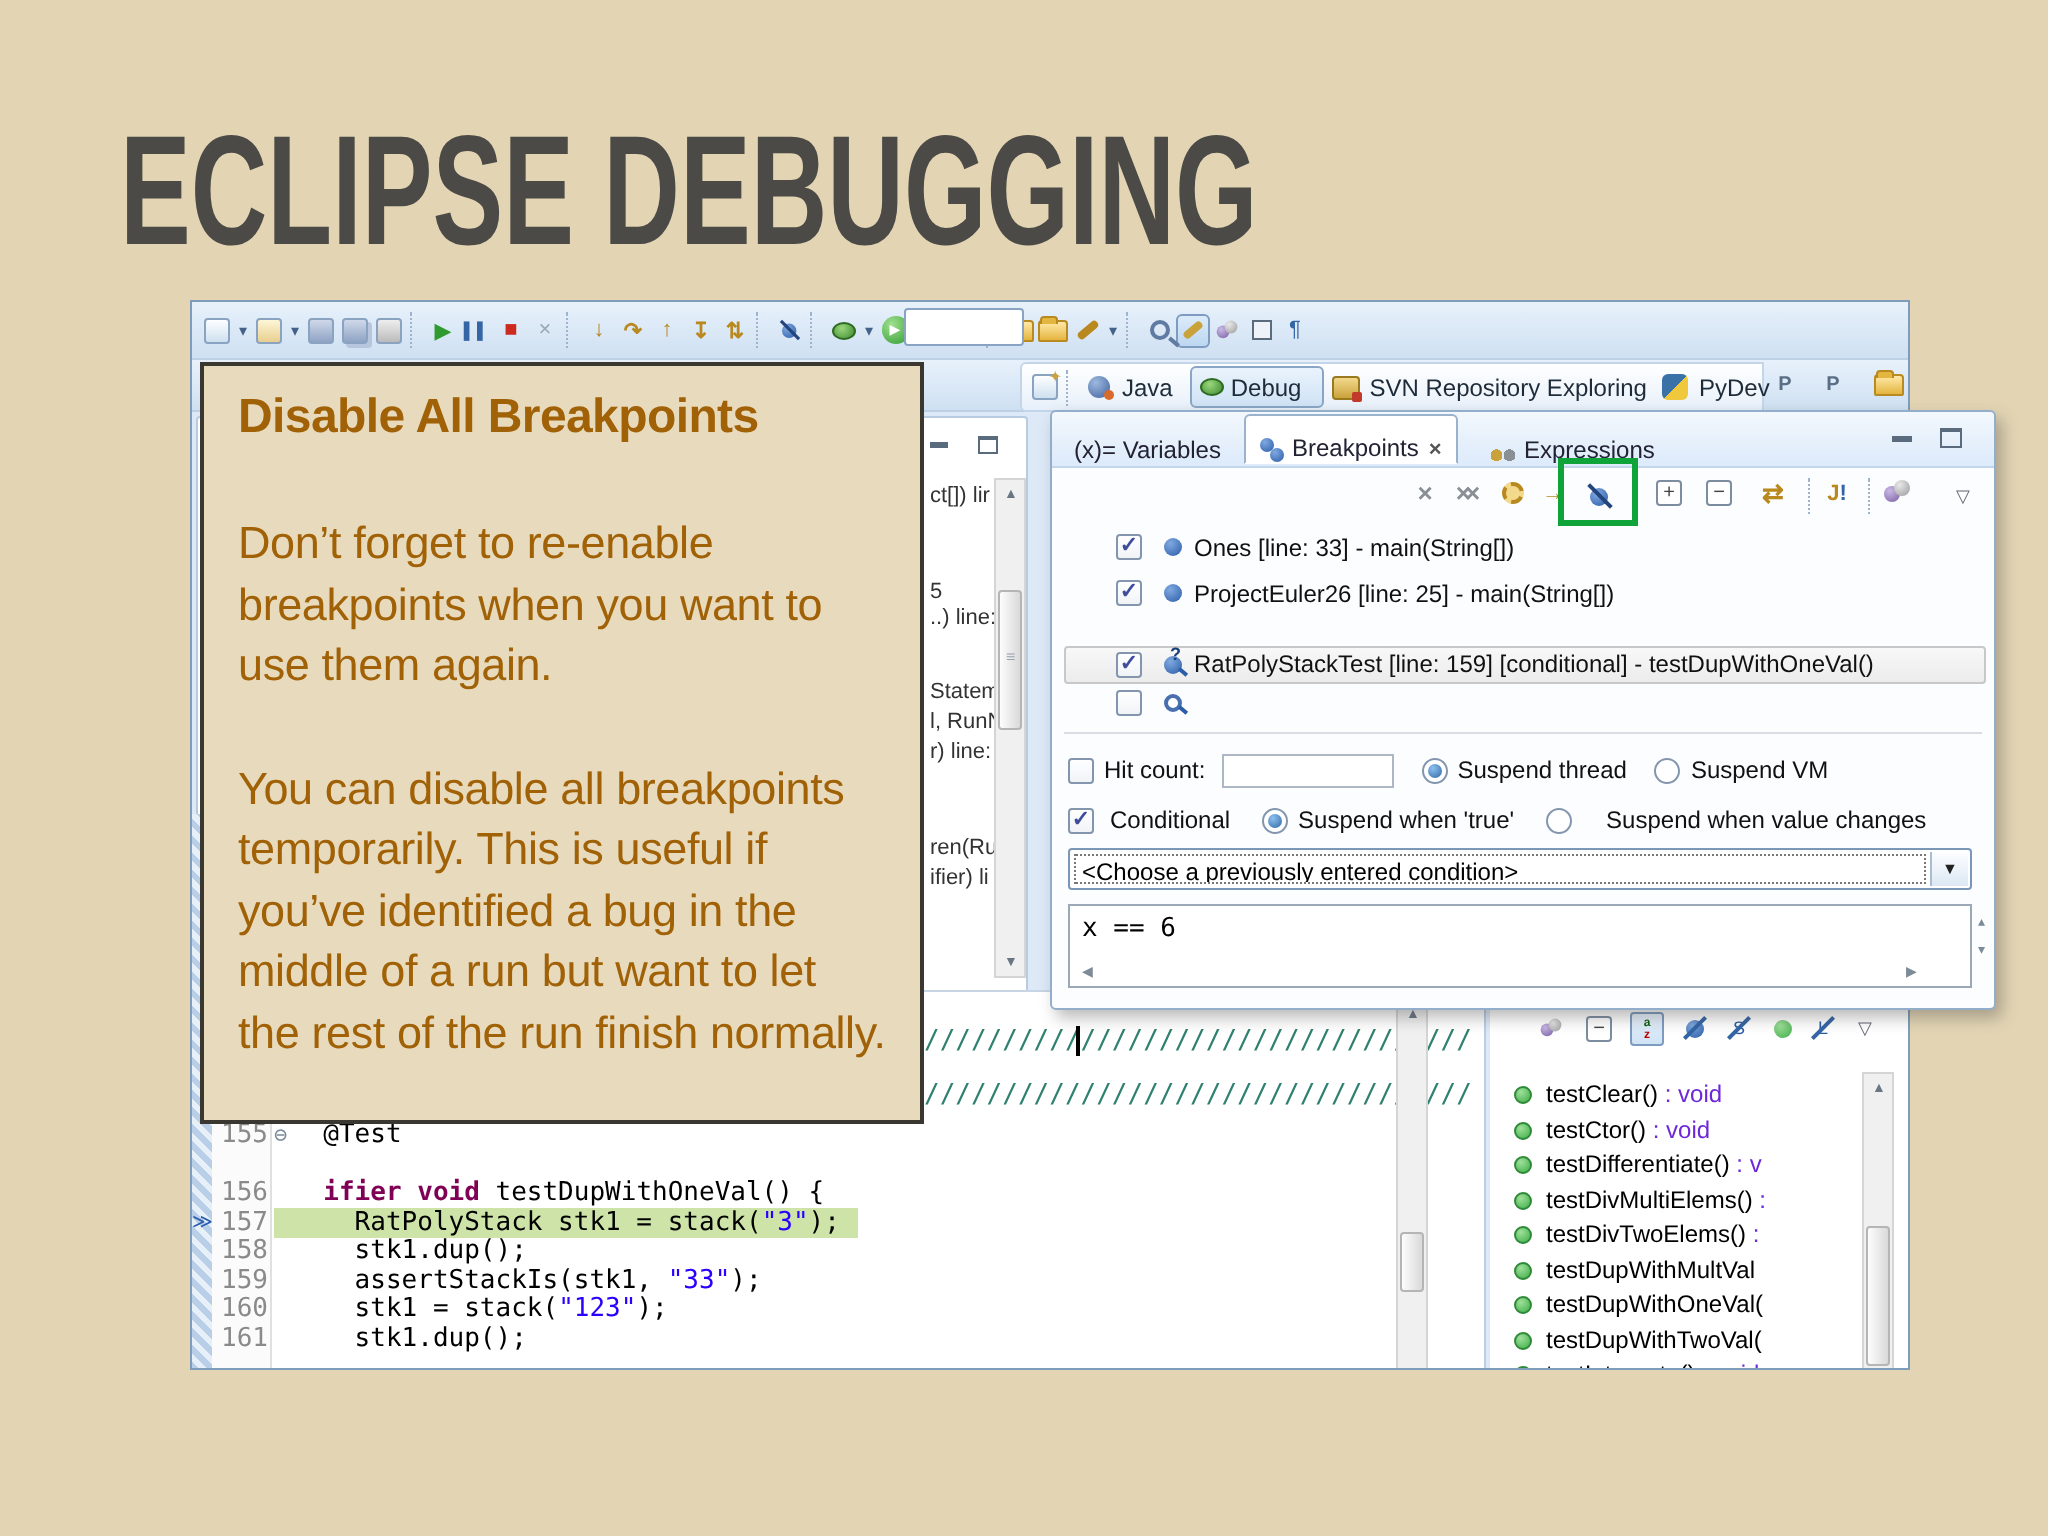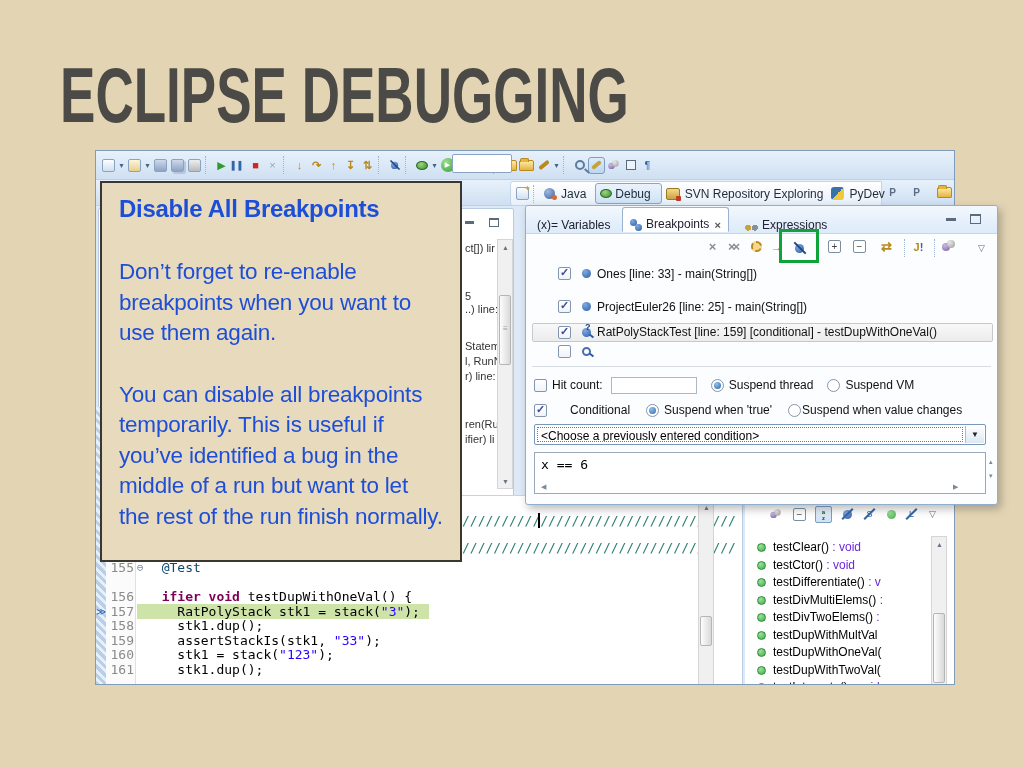--- a/index.html
+++ b/index.html
@@ -53,21 +53,21 @@
   #editdivider{left:646px;top:344px;width:1px;height:190px;background:#b9cde4}
   
   #codearea{left:0;top:256px;width:364px;height:278px;background:#fff}
   .ruler{position:absolute;left:0;top:0;width:10px;height:278px;background:repeating-linear-gradient(45deg,#b9cfe7 0 3px,#e7f0f9 3px 6px)}
   .gutterline{position:absolute;left:10px;top:0;width:30px;height:278px;background:#fbfbfb;border-right:1px solid #e0e0e0}
   .cl{position:absolute;left:0;width:364px;height:15px;font-family:"DejaVu Sans Mono",monospace;font-size:13px;line-height:15px}
   .ln{position:absolute;left:8px;width:30px;text-align:right;color:#8a8a8a}
   .fold{position:absolute;left:41px;color:#7a8a99;font-size:11px}
   .ct{position:absolute;left:50px;white-space:pre;color:#000}
   .kw{color:#7f0055;font-weight:bold}
-  .ann{color:#0c4a6e}
+  .ann{color:#000000}
   .str{color:#2a00ff}
   #hl157{left:41px;width:292px;height:15px;background:#cde3a8}
   #bpgutter{left:0;width:10px;color:#2a5db0;font-size:10px;line-height:15px;text-align:center}
   
   #outline{left:649px;top:344px;width:209px;height:190px;background:#fff;border-top:1px solid #c6d4e4}
   .oi{position:absolute;font-size:12px;white-space:nowrap}
   .odot{position:absolute;width:9px;height:9px;border-radius:50%;background:radial-gradient(circle at 35% 30%,#9fe09a,#3fae49);border:1px solid #2f8a38}
   .otype{color:#6d28d9}
   .slash-ico{position:relative;width:13px;height:13px}
   .slash-ico:after{content:"";position:absolute;left:-1px;top:5px;width:15px;height:2px;background:#3465a4;transform:rotate(-45deg)}
@@ -114,21 +114,21 @@
   #combo .btn{position:absolute;right:1px;top:1px;width:19px;height:17px;border-left:1px solid #a8bcd2;background:linear-gradient(#fdfeff,#dce8f4);display:flex;align-items:center;justify-content:center;font-size:8px;color:#222}
   #condbox{position:absolute;left:8px;top:246px;width:452px;height:42px;background:#fff;border:1px solid #9aa8b8}
   #condbox .expr{position:absolute;left:6px;top:4px;font-family:"DejaVu Sans Mono",monospace;font-size:13px;color:#000}
   .tinyarrow{position:absolute;font-size:7px;color:#7d8a98;line-height:1}
   .panel-min{position:absolute;width:10px;height:3px;background:#5a6b7d}
   .panel-max{position:absolute;width:11px;height:10px;border:1px solid #5a6b7d;border-top:2px solid #5a6b7d}
   .vmenu{font-size:9px;color:#667;line-height:1}
   
   #skipbox{left:779px;top:229px;width:40px;height:34px;border:3px solid #0fa43a;z-index:20}
   
-  #callout{left:100px;top:181px;width:362px;height:381px;background:#e8dbbd;border:2px solid #39372f;padding:12px 17px;z-index:30;color:#1d4ed8}
+  #callout{left:100px;top:181px;width:362px;height:381px;background:#e8dbbd;border:2px solid #39372f;padding:12px 17px;z-index:30;color:#a16207}
   #callout h2{font-size:24px;letter-spacing:-.3px;margin-bottom:34px}
   #callout p{font-size:22.5px;line-height:30.5px;letter-spacing:-.2px}
   #callout p+p{margin-top:31px}
 </style>
 </head>
 <body>
 
 <div class="abs" id="slide-title">ECLIPSE DEBUGGING</div>
 
 <div class="abs" id="win">
@@ -409,21 +409,21 @@
     </span>
   <span class="abs bpt vmenu" style="left:452px;top:38px">▽</span>
 
   <div class="bprow" style="top:58px">
     <span class="cb on" style="margin-left:26px"></span>
     <span class="bpico">
         <b></b>
       </span>
     <span class="bplabel">Ones [line: 33] - main(String[])</span>
   </div>
-  <div class="bprow" style="top:91px">
+  <div class="bprow" style="top:81px">
     <span class="cb on" style="margin-left:26px"></span>
     <span class="bpico">
         <b></b>
       </span>
     <span class="bplabel">ProjectEuler26 [line: 25] - main(String[])</span>
   </div>
   <div class="bprow bprow-sel" style="top:116.5px">
     <span class="cb on" style="margin-left:25px"></span>
     <span class="bpico mag cond">
         <b></b>
@@ -443,25 +443,25 @@
     <span class="cb"></span>
     <span class="ctl-label" style="margin-left:5px">Hit count:</span>
     <span style="margin-left:8px;width:86px;height:17px;background:#fff;border:1px solid #aeb8c4"></span>
     <span class="rd on" style="margin-left:14px"></span>
     <span class="ctl-label" style="margin-left:5px">Suspend thread</span>
     <span class="rd" style="margin-left:14px"></span>
     <span class="ctl-label" style="margin-left:5px">Suspend VM</span>
   </div>
   <div class="abs" style="left:8px;top:195px;width:457px;height:18px;display:flex;align-items:center">
     <span class="cb on"></span>
-    <span class="ctl-label" style="margin-left:23px">Conditional</span>
+    <span class="ctl-label" style="margin-left:8px">Conditional</span>
     <span class="rd on" style="margin-left:16px"></span>
     <span class="ctl-label" style="margin-left:5px">Suspend when 'true'</span>
     <span class="rd" style="margin-left:16px"></span>
-    <span class="ctl-label" style="margin-left:1px">Suspend when value changes</span>
+    <span class="ctl-label" style="margin-left:17px">Suspend when value changes</span>
   </div>
   <div id="combo">
     <span class="inner">&lt;Choose a previously entered condition&gt;</span>
     <span class="btn">▼</span>
   </div>
   <div id="condbox">
     <span class="expr">x == 6</span>
     <span class="tinyarrow" style="left:6px;top:30px">◀</span>
     <span class="tinyarrow" style="left:418px;top:30px">▶</span>
   </div>

